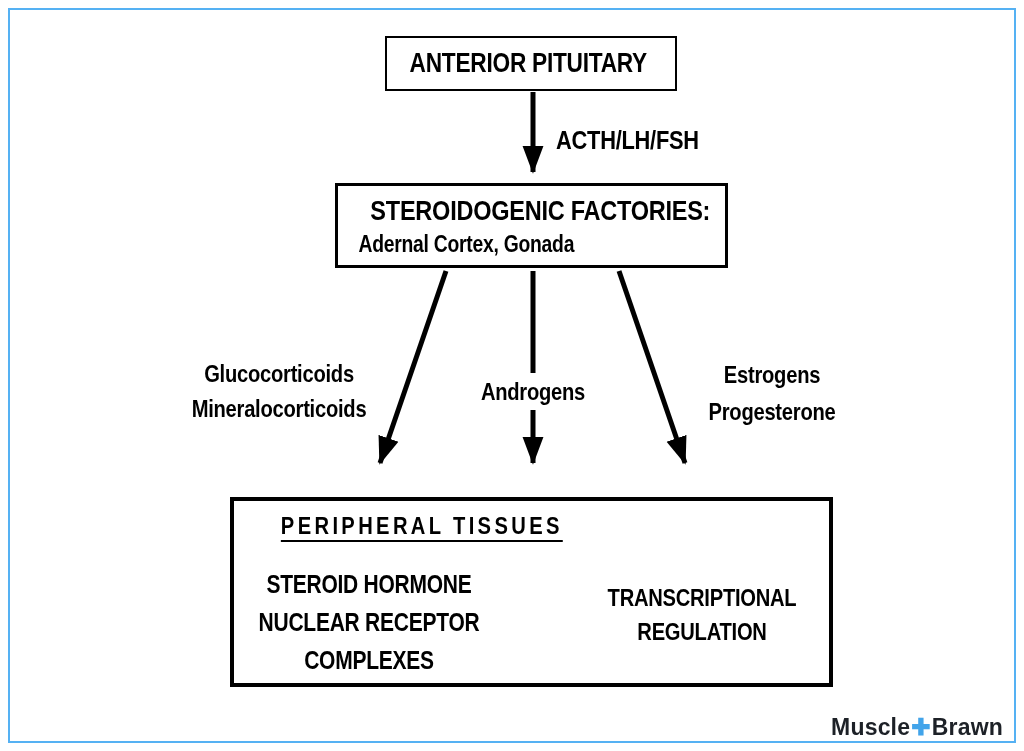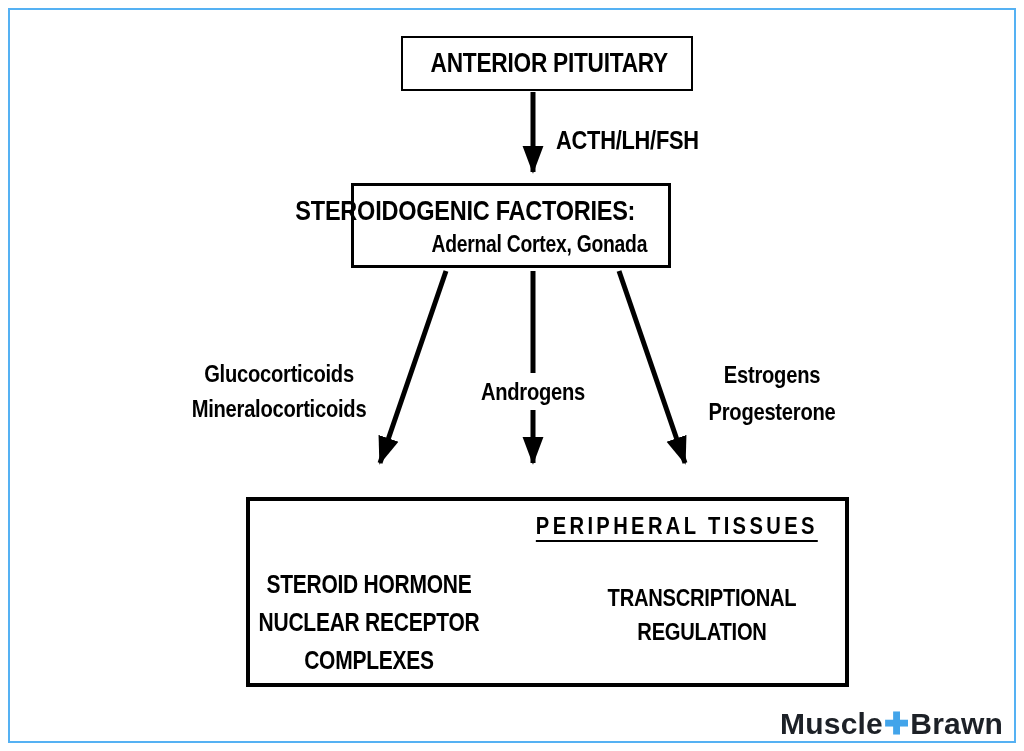--- a/index.html
+++ b/index.html
@@ -27,26 +27,25 @@
   .arrows{
     position:absolute;left:0;top:0;width:1024px;height:751px;
     pointer-events:none;
   }
   .box{
     position:absolute;
     border-style:solid;
     border-color:var(--ink);
     background:var(--background);
     display:flex;flex-direction:column;
-    align-items:flex-end;justify-content:center;
+    align-items:flex-start;justify-content:center;
     text-align:center;
-    margin-left:16px;
   }
   .top-box{left:385px;top:36px;width:292px;height:55px;border-width:2px;}
-  .factories-box{left:335px;top:183px;width:320px;height:85px;border-width:3px;}
+  .factories-box{left:335px;top:183px;width:393px;height:85px;border-width:3px;}
   .peripheral-box{left:230px;top:497px;width:603px;height:190px;border-width:4px;justify-content:flex-start;padding-left:20px;}
   .cond{transform:scaleX(.84);transform-origin:center;}
   .cond-left{transform:scaleX(.84);transform-origin:left center;}
   .h1{
     font-size:27px;font-weight:700;color:var(--ink);
     letter-spacing:-.3px;white-space:nowrap;
   }
   .factories-title{font-size:28px;font-weight:700;color:var(--ink);letter-spacing:-.3px;white-space:nowrap;line-height:36px;}
   .factories-sub{font-size:23px;font-weight:700;color:var(--ink);letter-spacing:-.3px;white-space:nowrap;line-height:30px;}
   .flow-label{
@@ -78,21 +77,21 @@
     color:var(--ink);text-align:center;white-space:nowrap;letter-spacing:-.3px;
   }
   .p-right{
     position:absolute;left:702px;top:581px;
     transform:translateX(-50%) scaleX(.84);
     font-size:24px;font-weight:700;line-height:34px;
     color:var(--ink);text-align:center;white-space:nowrap;letter-spacing:-.3px;
   }
   .logo{
     position:absolute;right:21px;bottom:10px;
-    font-size:30px;font-weight:800;letter-spacing:.2px;
+    font-size:23px;font-weight:800;letter-spacing:.2px;
     color:var(--logo-text);white-space:nowrap;
   }
   .logo .plus{color:var(--logo-plus);font-weight:800;padding:0 1px;}
 </style>
 </head>
 <body>
 
 <div class="canvas">
 
   <div class="frame"></div>

